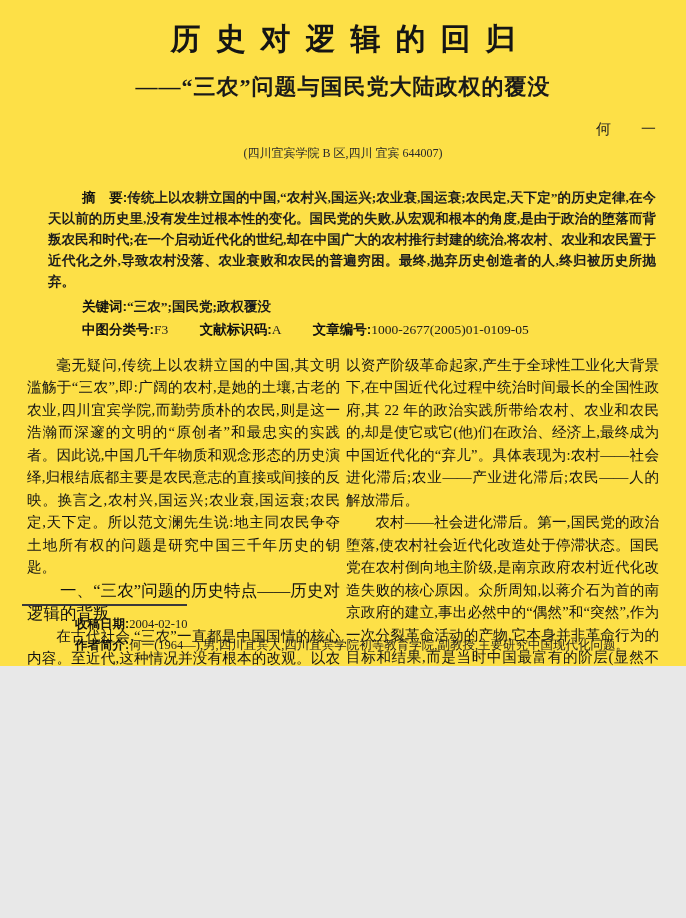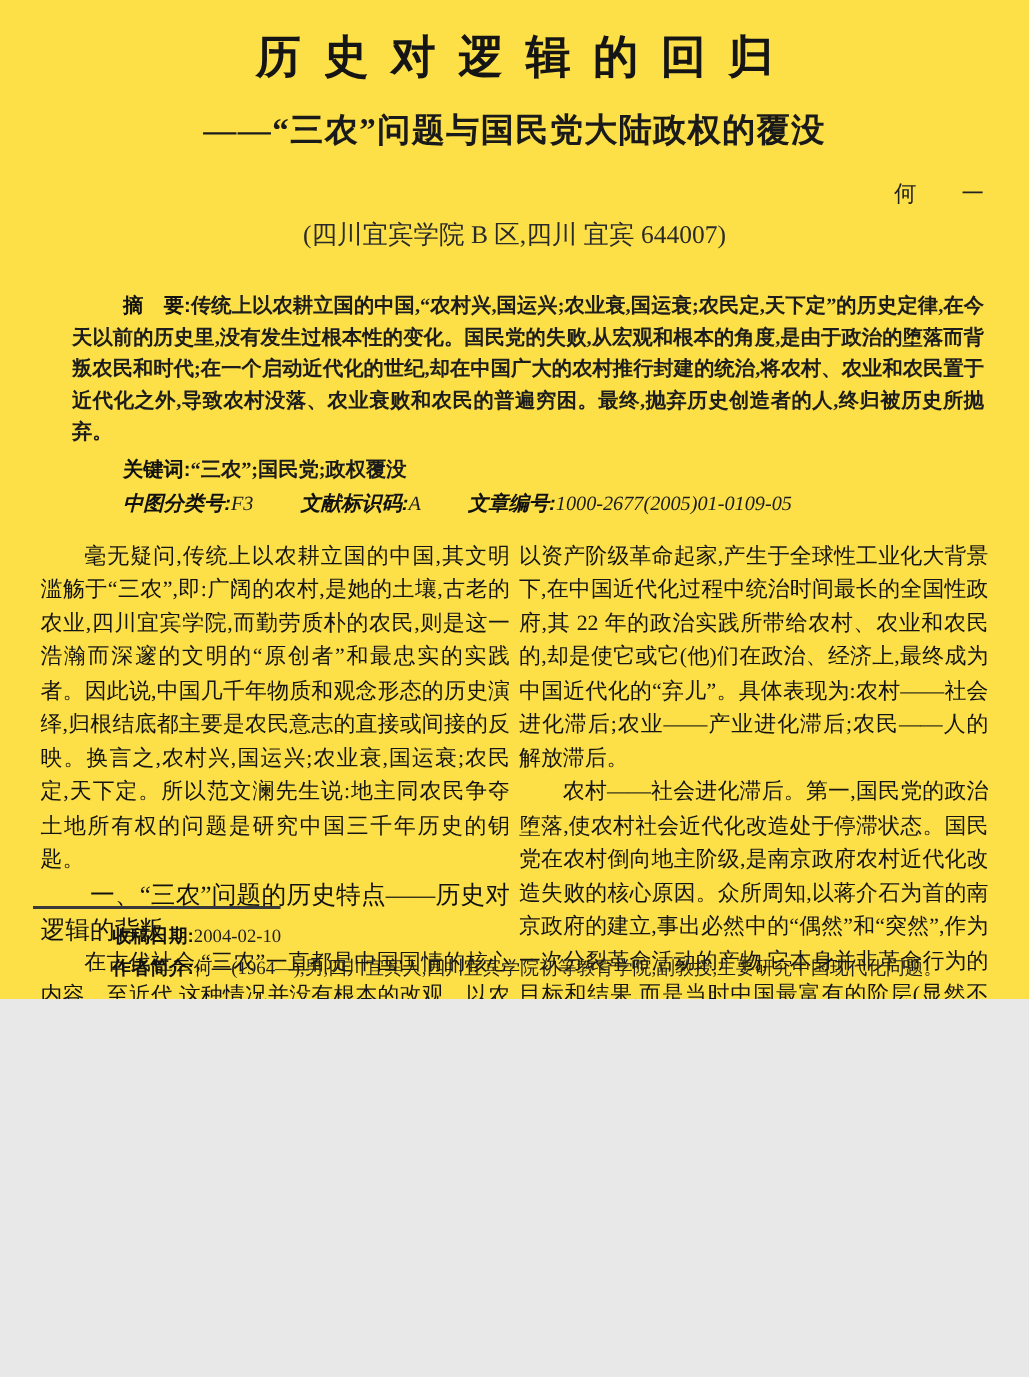--- a/index.html
+++ b/index.html
@@ -37,21 +37,21 @@
     margin-top: 18px;
     text-align: right;
     font-size: 15px;
     letter-spacing: 30px;
     padding-left: 30px;
     color: #222;
   }
   .affiliation {
     margin-top: 6px;
     text-align: center;
-    font-size: 17px;
+    font-size: 12px;
     color: #2a2a2a;
   }
   
   .meta {
     margin: 25px 30px 0 48px;
     font-size: 13.5px;
     line-height: 21px;
   }
   .meta .label {
     font-family: "Liberation Sans", "DejaVu Sans", sans-serif;
@@ -60,21 +60,21 @@
   }
   .abstract {
     text-indent: 34px;
     text-align: justify;
     word-break: break-all;
     font-weight: 600;
     color: #1d1d1d;
   }
   .kw-line { margin-top: 4px; padding-left: 34px; font-weight: 600; }
   .clc-line { margin-top: 2px; padding-left: 34px; }
-  .clc-line .seg { margin-right: 28px; font-style: italic; }
+  .clc-line .seg { margin-right: 28px; }
   .clc-line .seg:last-child { margin-right: 0; }
   
   .columns {
     display: flex;
     margin: 14px 27px 0 27px;
     gap: 6px;
     height: 556px;
     overflow: hidden;
   }
   .col {

